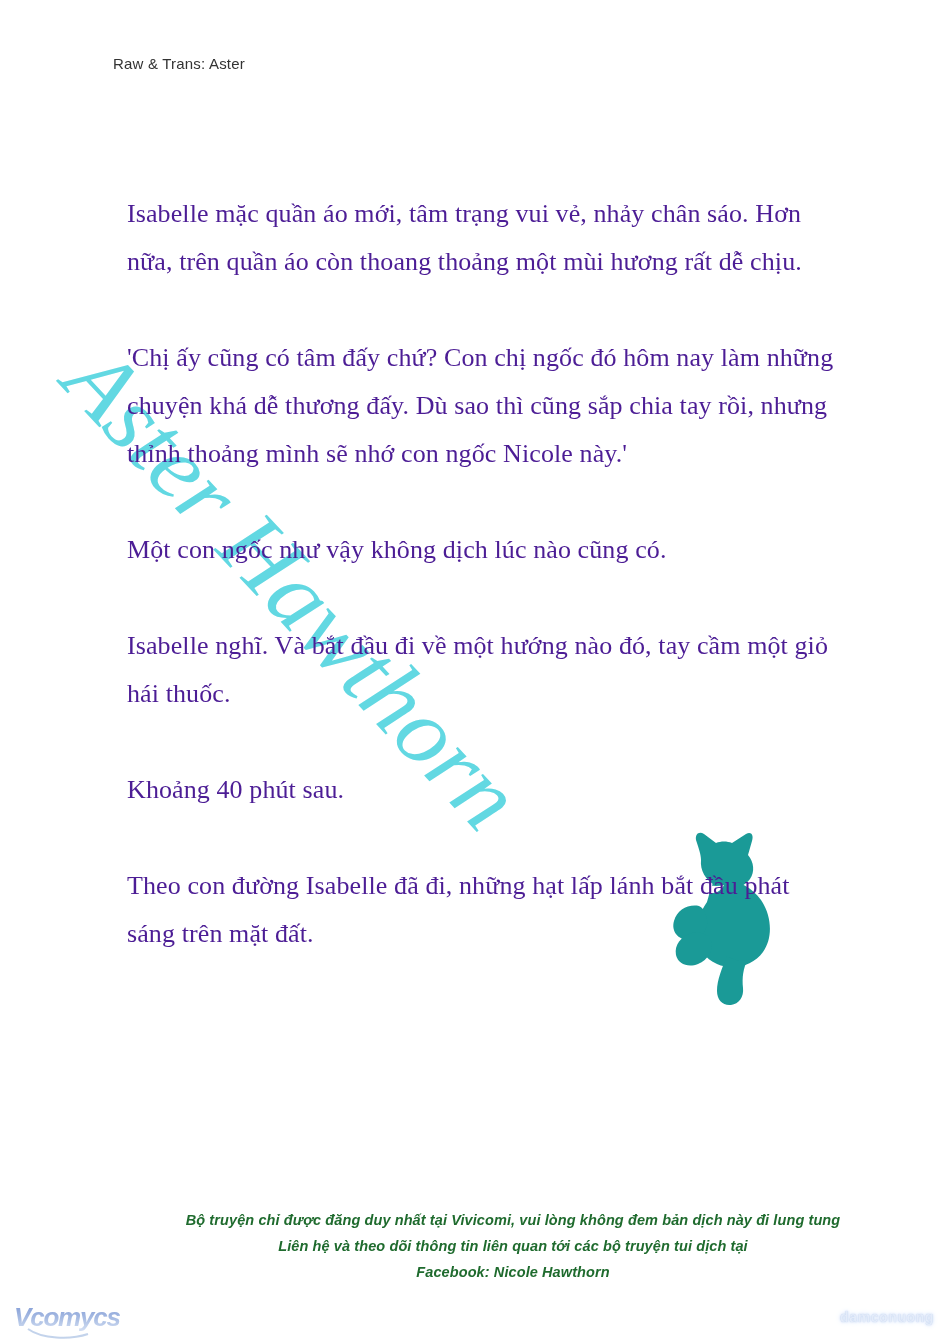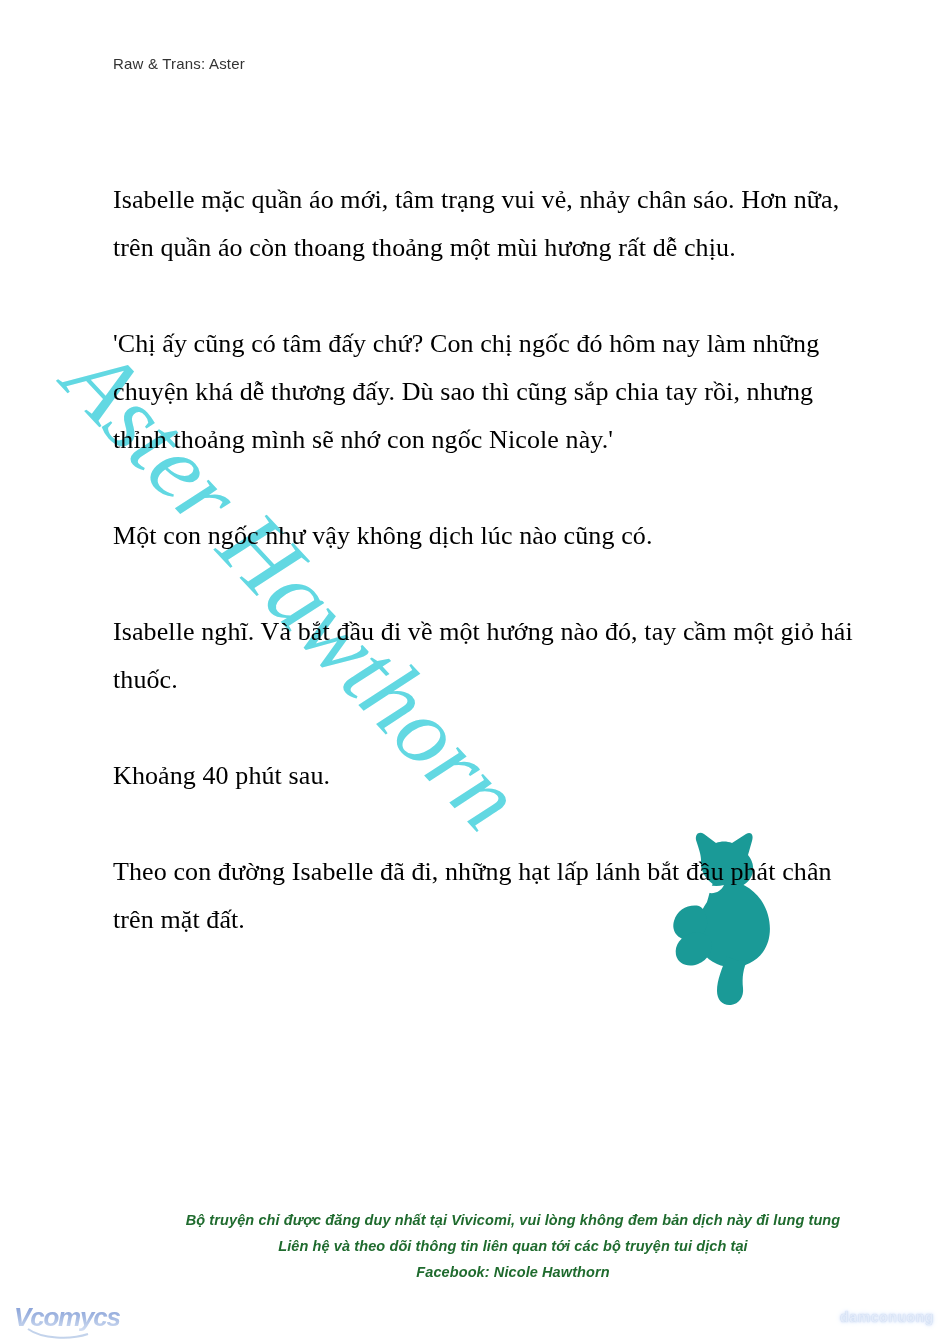--- a/index.html
+++ b/index.html
@@ -70,22 +70,22 @@
   .body-text {
     position: absolute;
     left: 113px;
     top: 176px;
     width: 740px;
     z-index: 4;
   }
   .para {
     font-size: 26px;
     line-height: 48px;
-    color: #000000;
-    margin: 0;
+    color: #4c1d95;
+    margin: 14px;
     letter-spacing: 0.1px;
   }
   .para + .para {
     margin-top: 48px;
     font-family: Liberation Serif, serif;
   }
 
   
   .footer-note {
     position: absolute;
@@ -177,21 +177,21 @@
       </g>
     </svg>
   </div>
 
   <div class="body-text">
     <p class="para">Isabelle mặc quần áo mới, tâm trạng vui vẻ, nhảy chân sáo. Hơn nữa, trên quần áo còn thoang thoảng một mùi hương rất dễ chịu.</p>
     <p class="para">'Chị ấy cũng có tâm đấy chứ? Con chị ngốc đó hôm nay làm những chuyện khá dễ thương đấy. Dù sao thì cũng sắp chia tay rồi, nhưng thỉnh thoảng mình sẽ nhớ con ngốc Nicole này.'</p>
     <p class="para">Một con ngốc như vậy không dịch lúc nào cũng có.</p>
     <p class="para">Isabelle nghĩ. Và bắt đầu đi về một hướng nào đó, tay cầm một giỏ hái thuốc.</p>
     <p class="para">Khoảng 40 phút sau.</p>
-    <p class="para">Theo con đường Isabelle đã đi, những hạt lấp lánh bắt đầu phát chân trên mặt đất.</p>
+    <p class="para">Theo con đường Isabelle đã đi, những hạt lấp lánh bắt đầu phát sáng trên mặt đất.</p>
   </div>
 
   <div class="footer-note">
     <div class="footer-line">Bộ truyện chỉ được đăng duy nhất tại Vivicomi, vui lòng không đem bản dịch này đi lung tung</div>
     <div class="footer-line">Liên hệ và theo dõi thông tin liên quan tới các bộ truyện tui dịch tại</div>
     <div class="footer-line">Facebook: Nicole Hawthorn</div>
   </div>
 
   <div class="bottom-bar">
 

